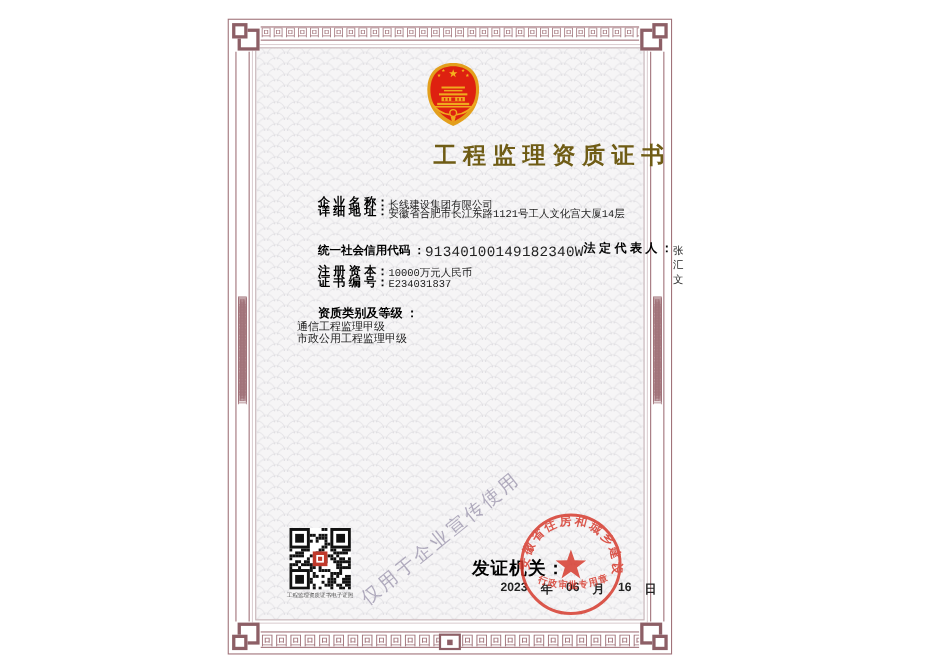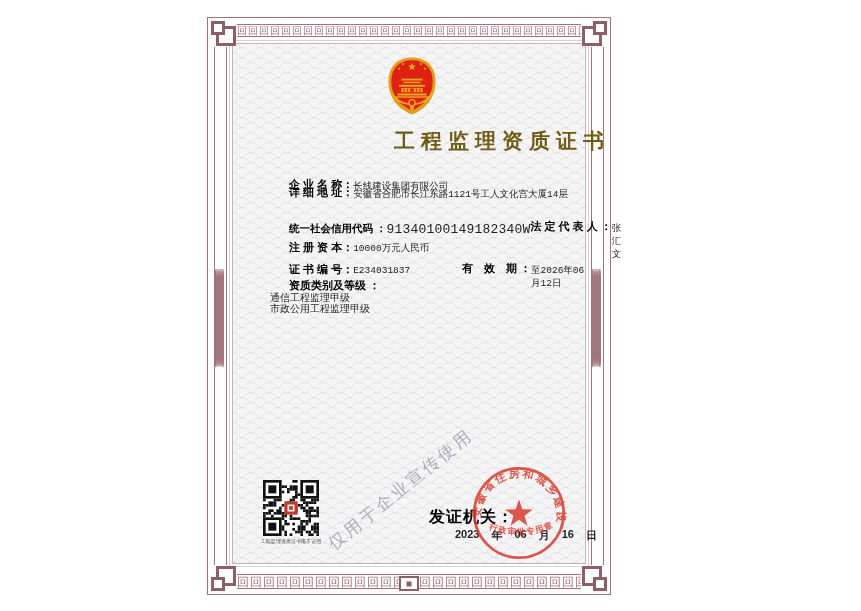--- a/index.html
+++ b/index.html
@@ -151,28 +151,24 @@
         <span class="flabel">法 定 代 表 人 ：</span>
         <span class="fvalue">张汇文</span>
       </span>
     </div>
     <div class="frow" style="top:222px">
       <span class="col-l">
         <span class="flabel">注 册 资 本：</span>
         <span class="fvalue">10000万元人民币</span>
       </span>
     </div>
-    <div class="frow" style="top:244px">
+    <div class="frow" style="top:232px">
       <span class="col-l">
         <span class="flabel">证 书 编 号：</span>
         <span class="fvalue">E234031837</span>
-      </span>
-      <span class="col-r">
-        <span class="flabel">有　效　期 ：</span>
-        <span class="fvalue">至2026年06月12日</span>
       </span>
     </div>
     <div class="frow" style="top:261px">
       <span class="flabel">资质类别及等级 ：</span>
     </div>
     <div class="qual" style="top:274px">通信工程监理甲级</div>
     <div class="qual" style="top:285px">市政公用工程监理甲级</div>
 
     <div class="wm">仅用于企业宣传使用</div>
 

